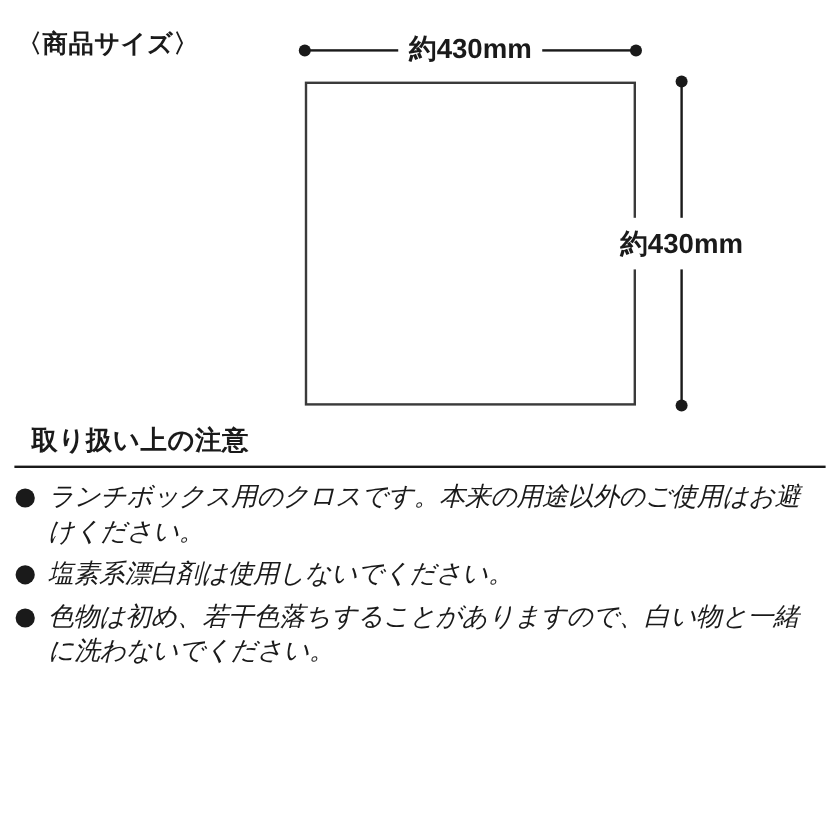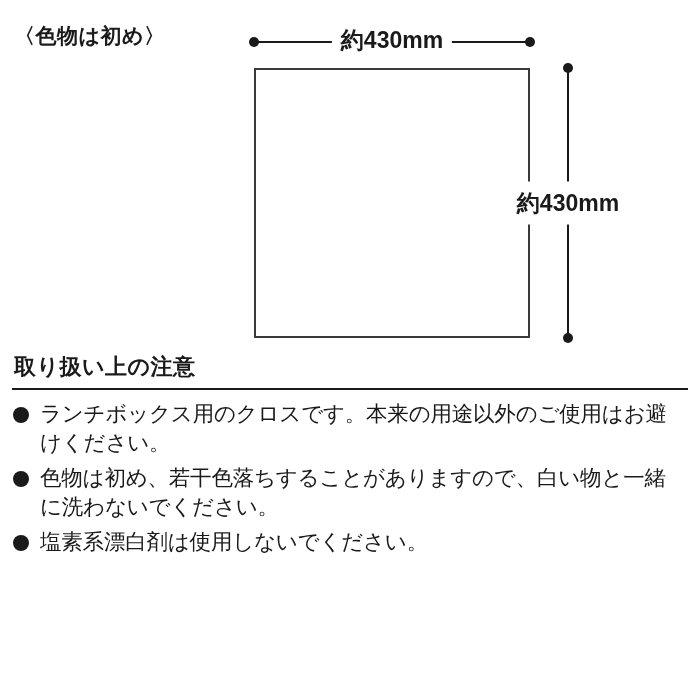--- a/index.html
+++ b/index.html
@@ -129,58 +129,60 @@
     position: absolute;
     left: 0;
     top: 352px;
     width: 700px;
   }
   .notes-heading {
     font-size: 22px;
     font-weight: 700;
     padding: 0 14px 6px 14px;
     letter-spacing: 0.5px;
+    margin-left: 12px;
   }
   .notes-rule {
     height: 2px;
     background: #1a1a1a;
     margin: 0 12px 10px 12px;
   }
   .note-list {
     margin: 0;
     padding: 0;
     list-style: none;
   }
   .note-item {
     position: relative;
     padding: 0 14px 0 40px;
     margin-bottom: 7px;
     font-size: 21.5px;
     line-height: 1.33;
     font-weight: 400;
     letter-spacing: -0.2px;
+    font-style: italic;
   }
   .note-bullet {
     position: absolute;
     left: 13px;
     top: 7px;
     width: 16px;
     height: 16px;
     border-radius: 50%;
     background: #1a1a1a;
   }
 </style>
 </head>
 <body>
 
 <div class="page">
 
   <div class="size-section">
 
-    <div class="size-title">〈色物は初め〉</div>
+    <div class="size-title">〈商品サイズ〉</div>
 
     <div class="product-square"></div>
 
     <div class="dim-h">
       <div class="bar"></div>
       <div class="cap left"></div>
       <div class="cap right"></div>
       <div class="label">約430mm</div>
     </div>
 
@@ -197,22 +199,22 @@
     <div class="notes-heading">取り扱い上の注意</div>
     <div class="notes-rule"></div>
 
     <ul class="note-list">
       <li class="note-item">
         <span class="note-bullet"></span>
         <span>ランチボックス用のクロスです。本来の用途以外のご使用はお避けください。</span>
       </li>
       <li class="note-item">
         <span class="note-bullet"></span>
-        <span>色物は初め、若干色落ちすることがありますので、白い物と一緒に洗わないでください。</span>
+        <span>塩素系漂白剤は使用しないでください。</span>
       </li>
       <li class="note-item">
         <span class="note-bullet"></span>
-        <span>塩素系漂白剤は使用しないでください。</span>
+        <span>色物は初め、若干色落ちすることがありますので、白い物と一緒に洗わないでください。</span>
       </li>
     </ul>
   </div>
 
 </div>
 
 </body></html>

